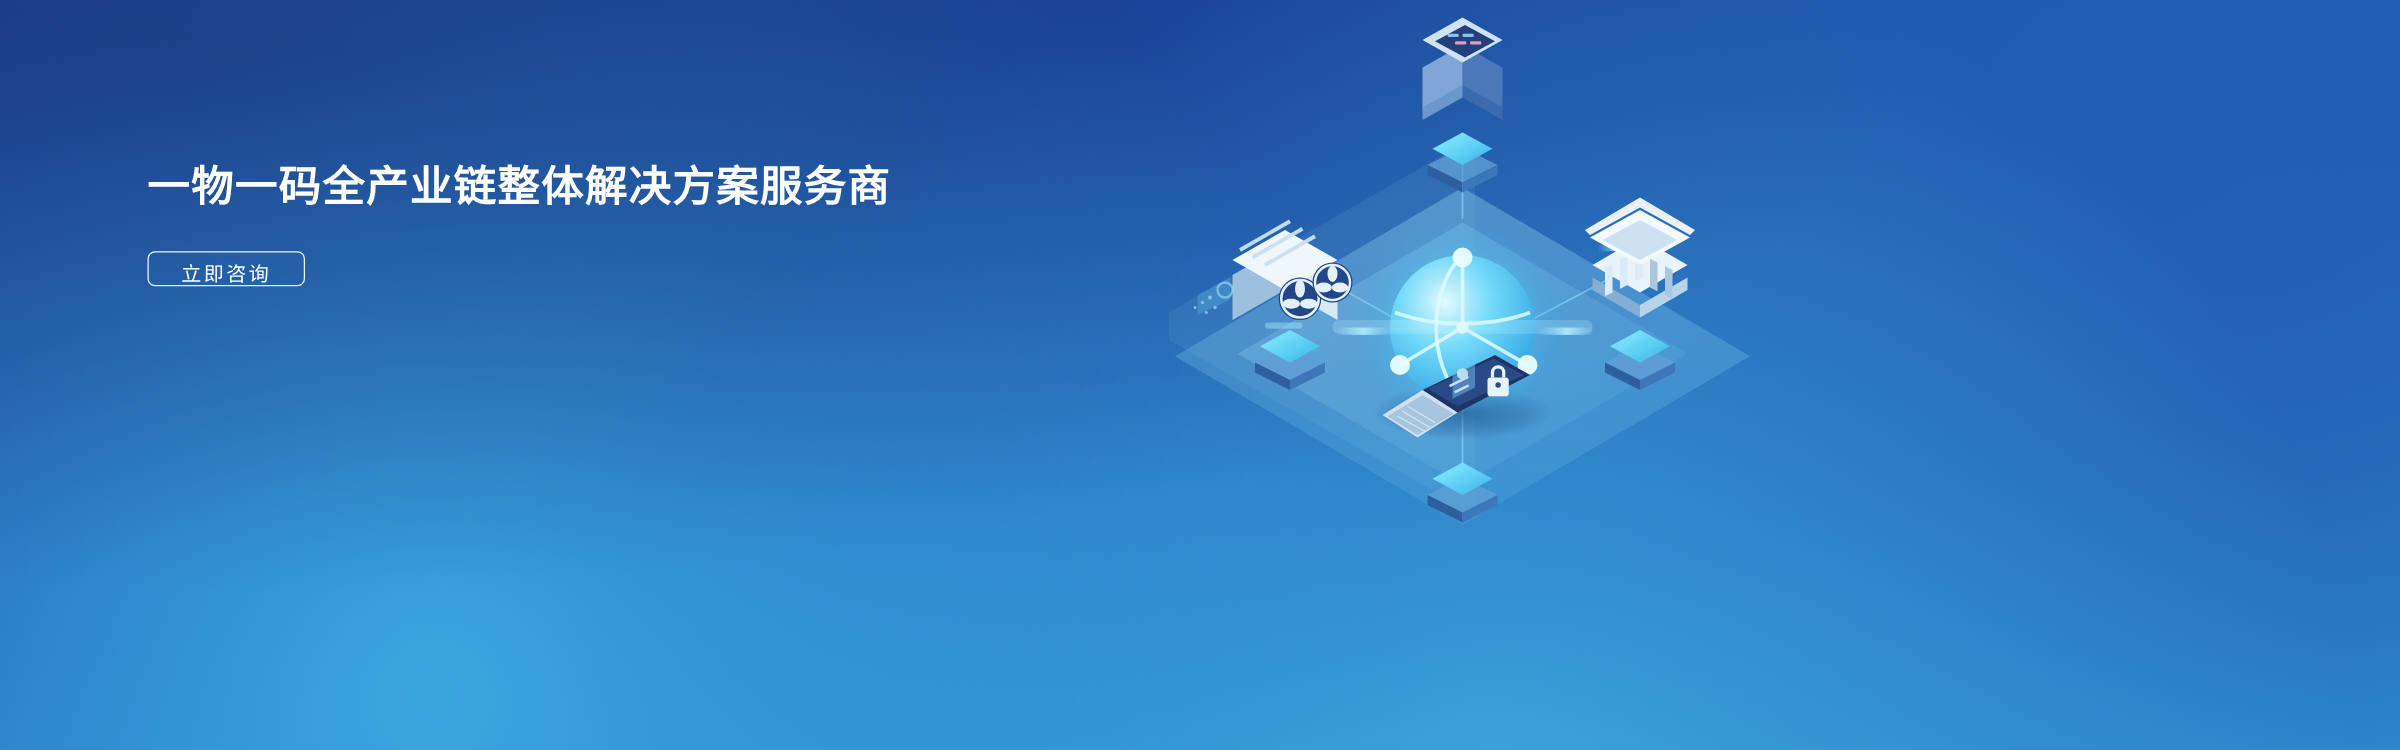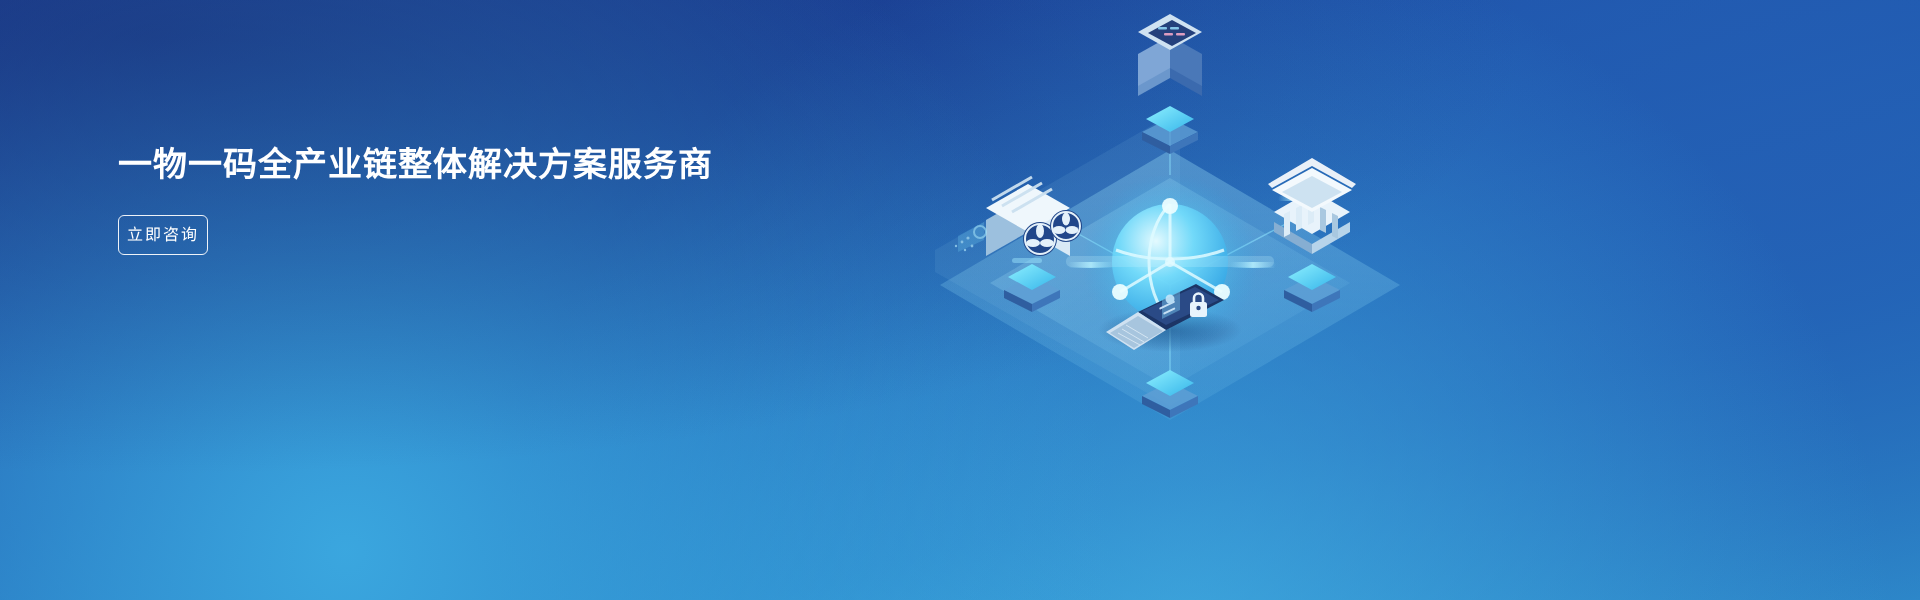--- a/index.html
+++ b/index.html
@@ -19,33 +19,33 @@
       linear-gradient(165deg, #1f3f96 0%, #1d4aa2 26%, #1d59ae 48%, #2277c0 72%, #31a3d6 92%, #37b4e0 100%);
   }
   
   .bg-vignette{
     position:absolute;inset:0;
     background:radial-gradient(ellipse at 8% 6%, rgba(20,40,110,0.55) 0%, rgba(20,40,110,0) 55%);
     pointer-events:none;
   }
 
   
-  .copy{position:absolute;left:118px;top:142px;width:720px;}
+  .copy{position:absolute;left:118px;top:128px;width:720px;}
   .headline{
     margin:0;color:#ffffff;font-size:34px;line-height:44px;font-weight:bold;
     letter-spacing:1px;white-space:nowrap;
   }
   .sub{
     margin:0;color:#e9f3ff;font-size:17px;line-height:31px;font-weight:normal;
     letter-spacing:.4px;
   }
   .sub-wrap{margin-top:18px;}
   .cta{
     display:inline-block;margin-top:29px;
-    padding:0 8px;height:40px;line-height:38px;
+    padding:0 26px;height:28px;line-height:38px;
     border:1px solid rgba(255,255,255,.92);border-radius:6px;
     color:#ffffff;font-size:16px;letter-spacing:2px;
     background:transparent;cursor:pointer;
     box-sizing:border-box;
   }
 
   
   .art{position:absolute;left:880px;top:0;width:560px;height:600px;}
   .art svg{display:block;width:560px;height:600px;}
 </style>

